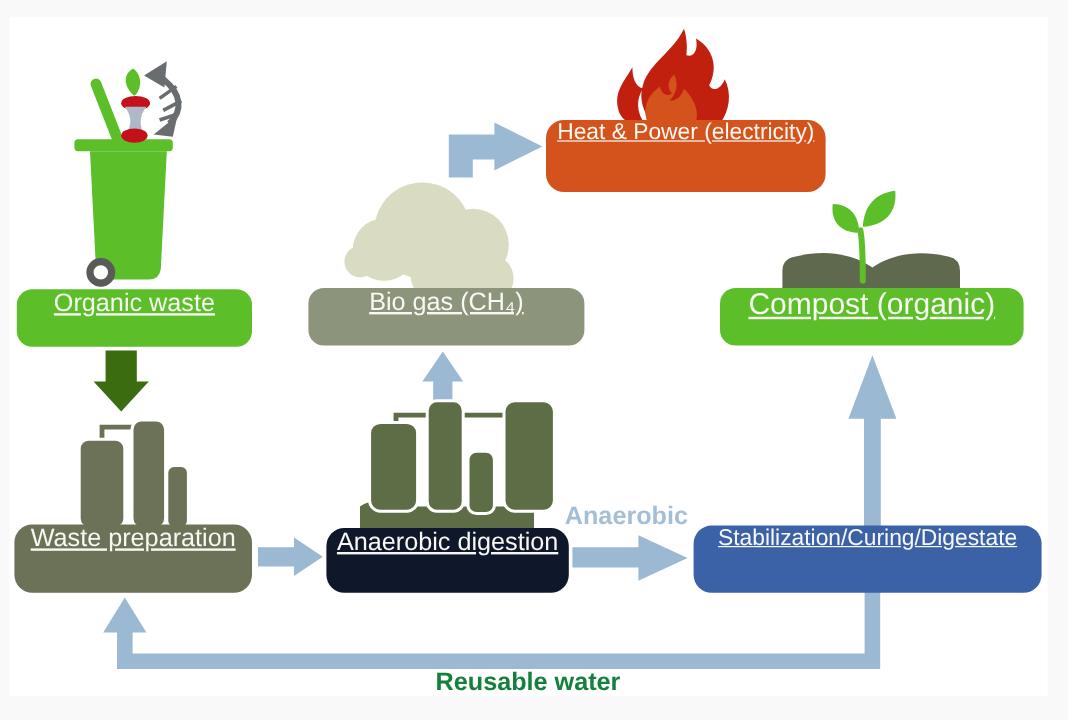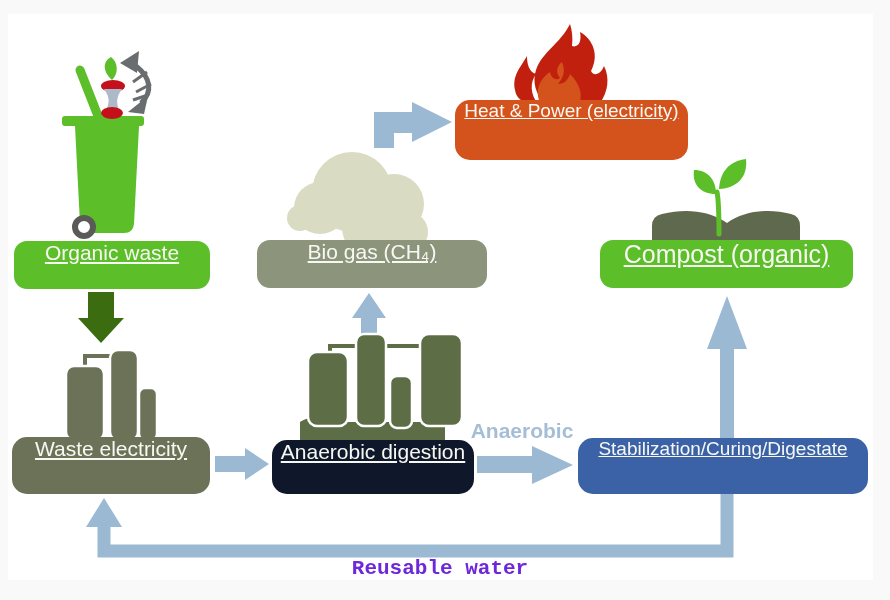--- a/index.html
+++ b/index.html
@@ -22,21 +22,21 @@
   }
   .n-organic   {left:14px;  top:241px; width:196px; height:48px; border-radius:13px; background:#5cbe28; font-size:21px;}
   .n-biogas    {left:257px; top:240px; width:230px; height:48px; border-radius:13px; background:#8c947b; font-size:21px;}
   .n-heat      {left:455px; top:100px; width:233px; height:60px; border-radius:15px; background:#d4521b; font-size:19px;}
   .n-compost   {left:600px; top:240px; width:253px; height:48px; border-radius:13px; background:#5cbe28; font-size:25px;}
   .n-prep      {left:12px;  top:437px; width:198px; height:57px; border-radius:15px; background:#6b7257; font-size:21px;}
   .n-digestion {left:272px; top:440px; width:202px; height:54px; border-radius:15px; background:#0f172a; font-size:21px;}
   .n-stab      {left:578px; top:438px; width:290px; height:56px; border-radius:15px; background:#3b62a7; font-size:19px;}
   .flow-label{position:absolute;font-weight:bold;white-space:nowrap;text-align:center;}
   .l-digestate{left:462px; top:419px; width:120px; font-size:21px; color:#a4bed6;}
-  .l-reusable {left:350px; top:557px; width:180px; font-size:21px; color:#6d28d9;font-family:Liberation Mono, monospace;}
+  .l-reusable {left:350px; top:557px; width:180px; font-size:21px; color:#15803d;}
 </style>
 </head>
 <body>
 
 <div class="stage">
   <div class="panel"></div>
 
   <svg class="layer" viewBox="0 0 890 600">
 
     <g>
@@ -140,21 +140,21 @@
 
   <div class="node n-heat">
     <span>Heat &amp; Power (electricity)</span>
   </div>
 
   <div class="node n-compost">
     <span>Compost (organic)</span>
   </div>
 
   <div class="node n-prep">
-    <span>Waste electricity</span>
+    <span>Waste preparation</span>
   </div>
 
   <div class="node n-digestion">
     <span>Anaerobic digestion</span>
   </div>
 
   <div class="node n-stab">
     <span>Stabilization/Curing/Digestate</span>
   </div>
 

